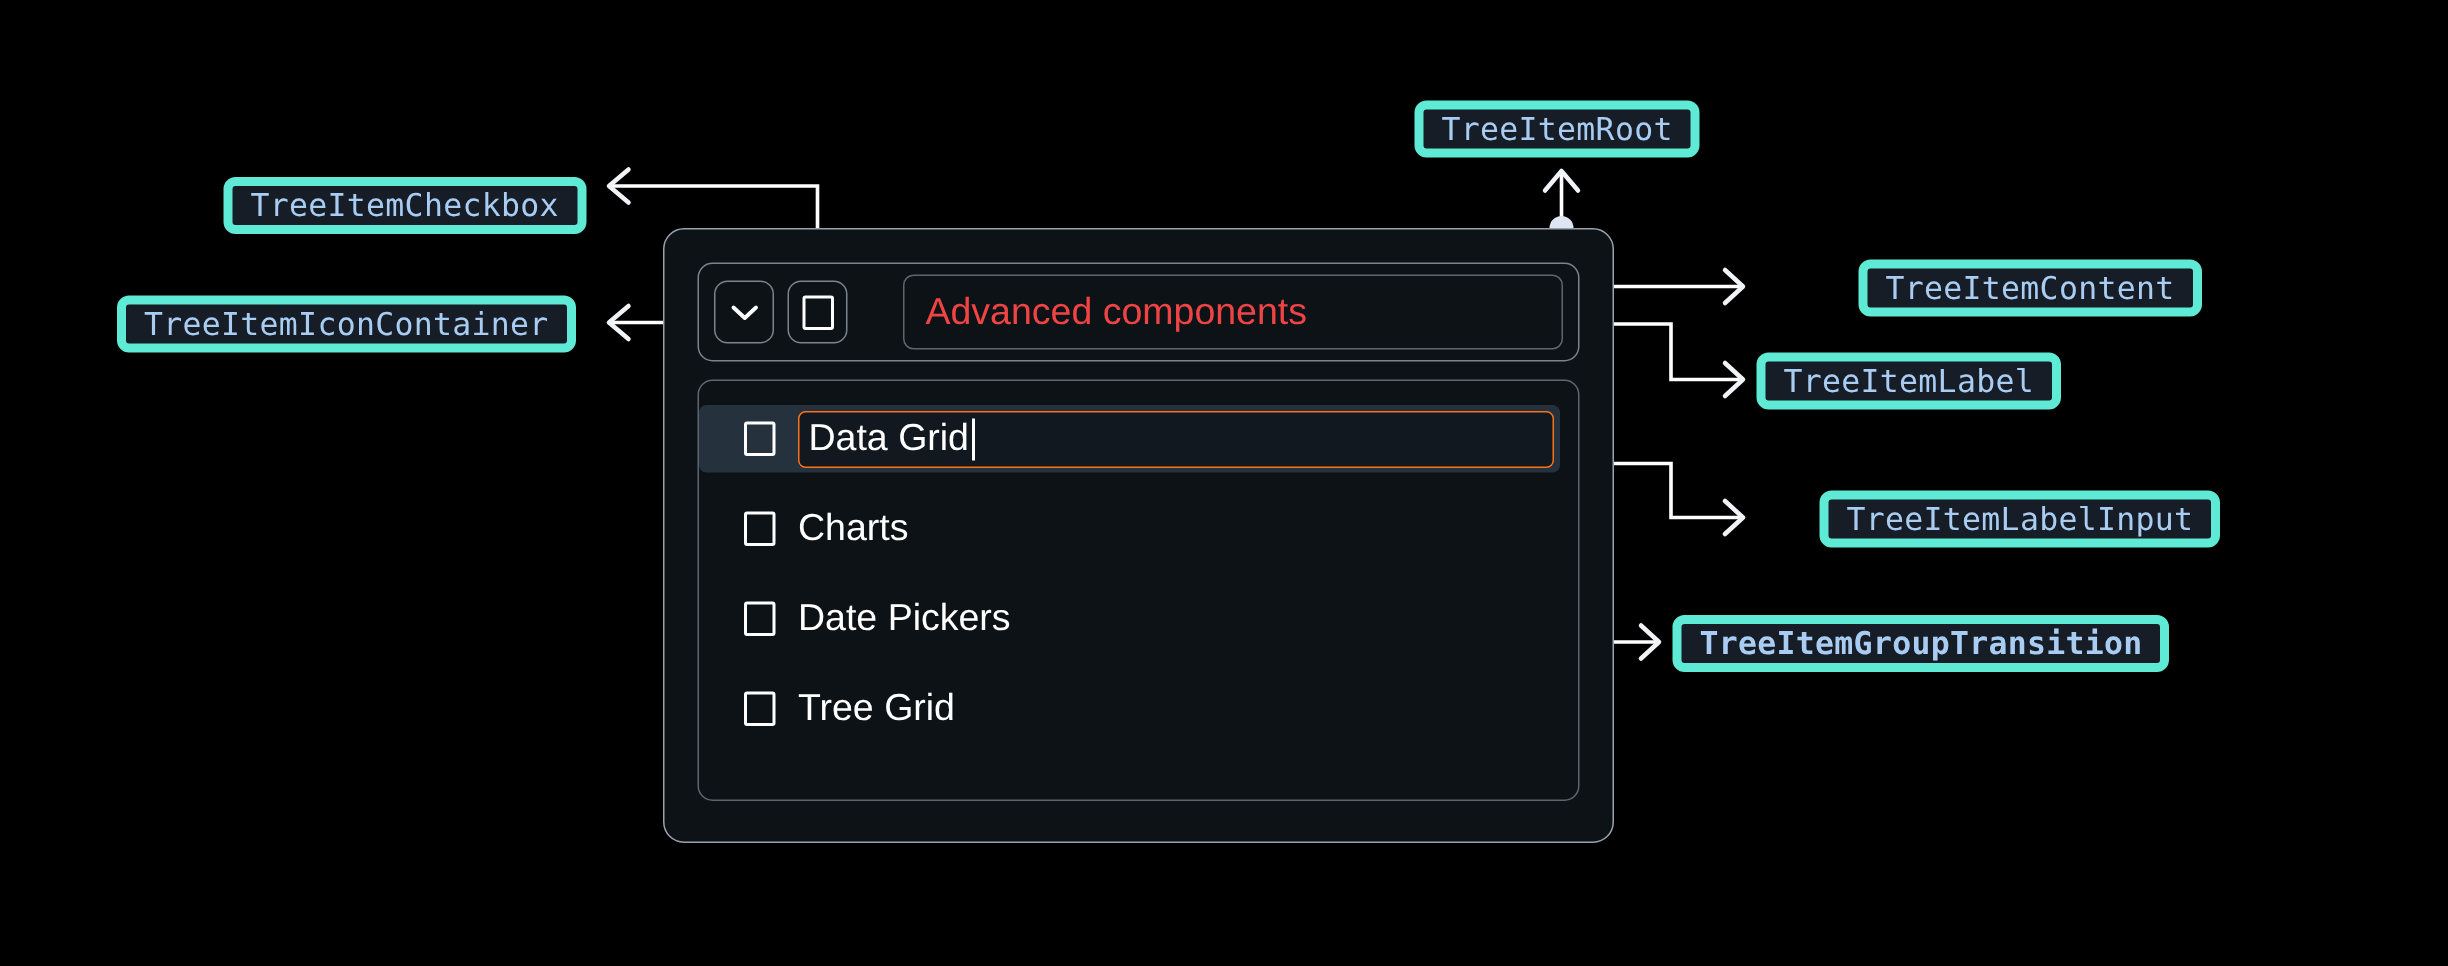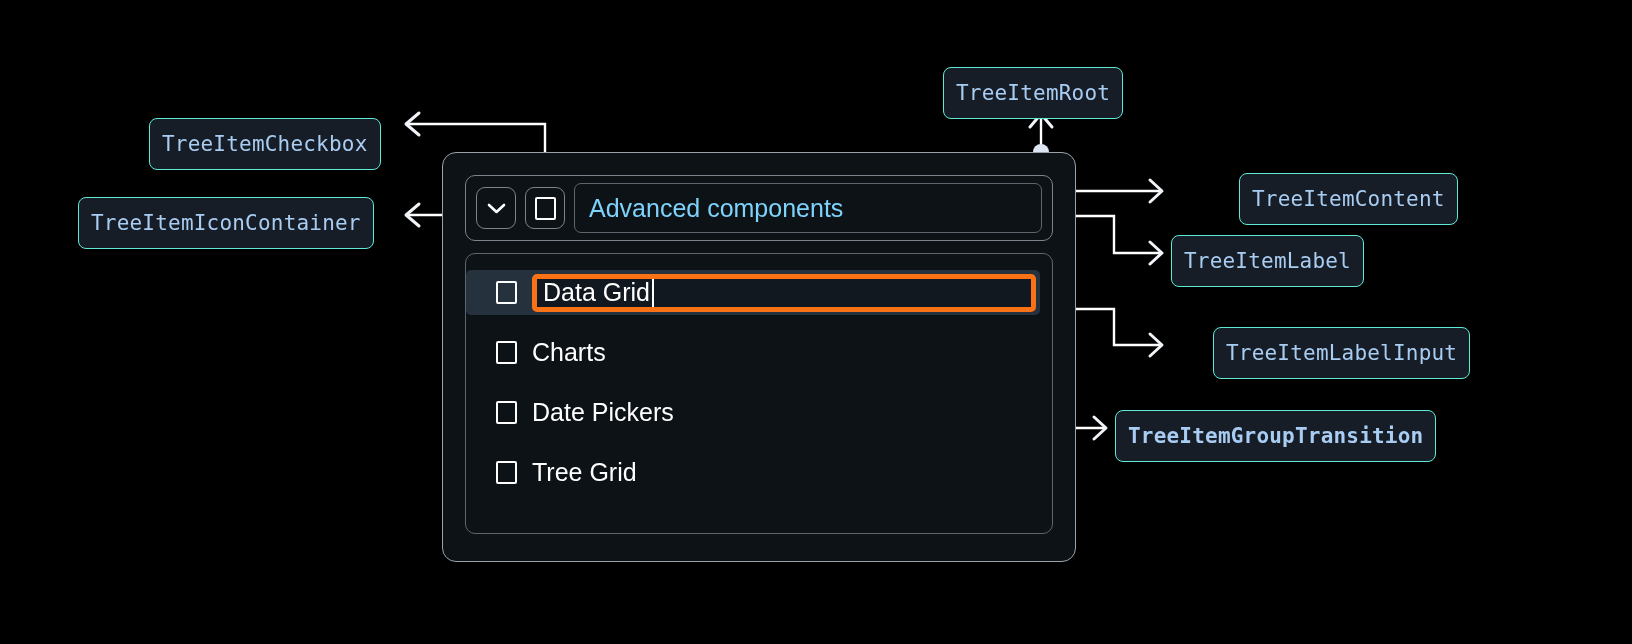--- a/index.html
+++ b/index.html
@@ -15,28 +15,28 @@
     font-family: "Liberation Sans", sans-serif;
   }
 
   
   .chip {
     position: absolute;
     box-sizing: border-box;
     display: flex;
     align-items: center;
     background: #161d27;
-    border: 1px solid #5eead4;
+    border: 6px solid #5eead4;
     border-radius: 8px;
     color: #a9cdf2;
     font-family: "DejaVu Sans Mono", "Liberation Mono", monospace;
     font-size: 21px;
     letter-spacing: 0.2px;
     padding: 0 12px;
-    height: 52px;
+    height: 38px;
     white-space: nowrap;
   }
 
   
   #connectors {
     position: absolute;
     left: 0; top: 0;
     width: 1632px;
     height: 644px;
     pointer-events: none;
@@ -105,22 +105,23 @@
 
   #tree-label {
     box-sizing: border-box;
     flex: 1 1 auto;
     height: 50px;
     border: 1px solid #5d656f;
     border-radius: 7px;
     display: flex;
     align-items: center;
     padding-left: 14px;
-    color: #7dd3fc;
+    color: #ef4444;
     font-size: 25px;
+    margin-left: 28px;
   }
 
   #group-transition {
     box-sizing: border-box;
     margin-top: 12px;
     height: 281px;
     border: 1px solid #5d656f;
     border-radius: 10px;
     padding: 16px 0 0 0;
     overflow: hidden;
@@ -151,21 +152,21 @@
   .item-text {
     color: #ffffff;
     font-size: 25px;
   }
 
   #label-input {
     box-sizing: border-box;
     flex: 1 1 auto;
     height: 38px;
     margin-right: 4px;
-    border: 5px solid #f97316;
+    border: 1px solid #f97316;
     border-radius: 5px;
     background: #12181f;
     display: flex;
     align-items: center;
     padding-left: 6px;
     color: #ffffff;
     font-size: 25px;
   }
   .caret {
     display: inline-block;

